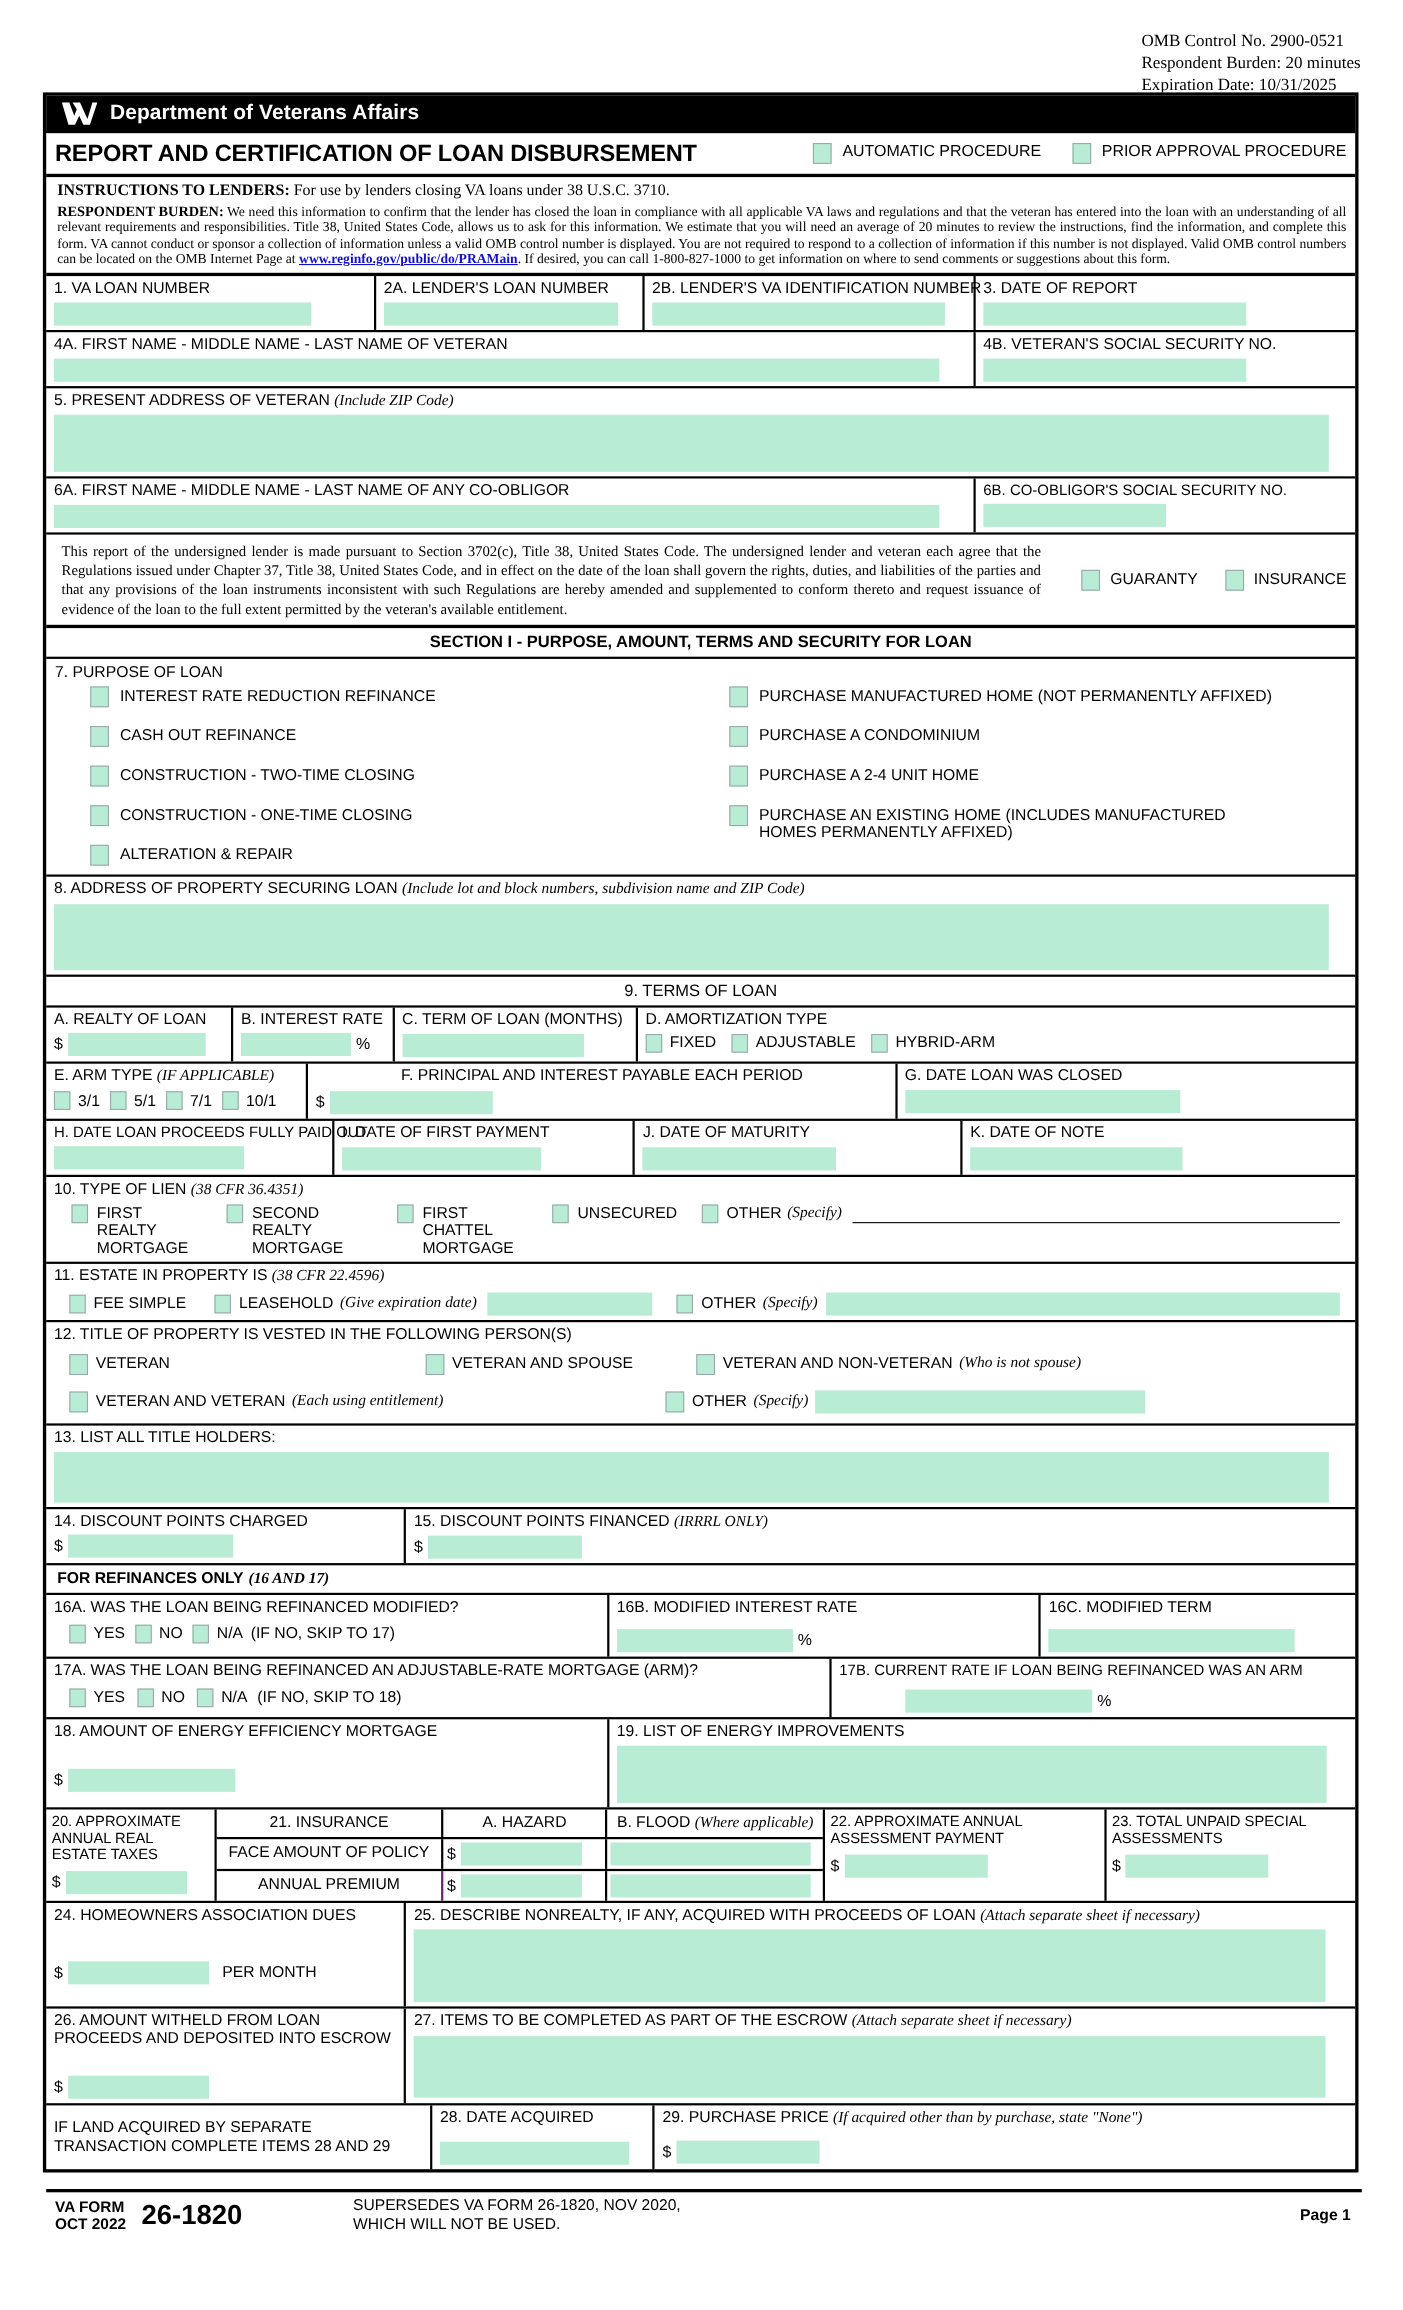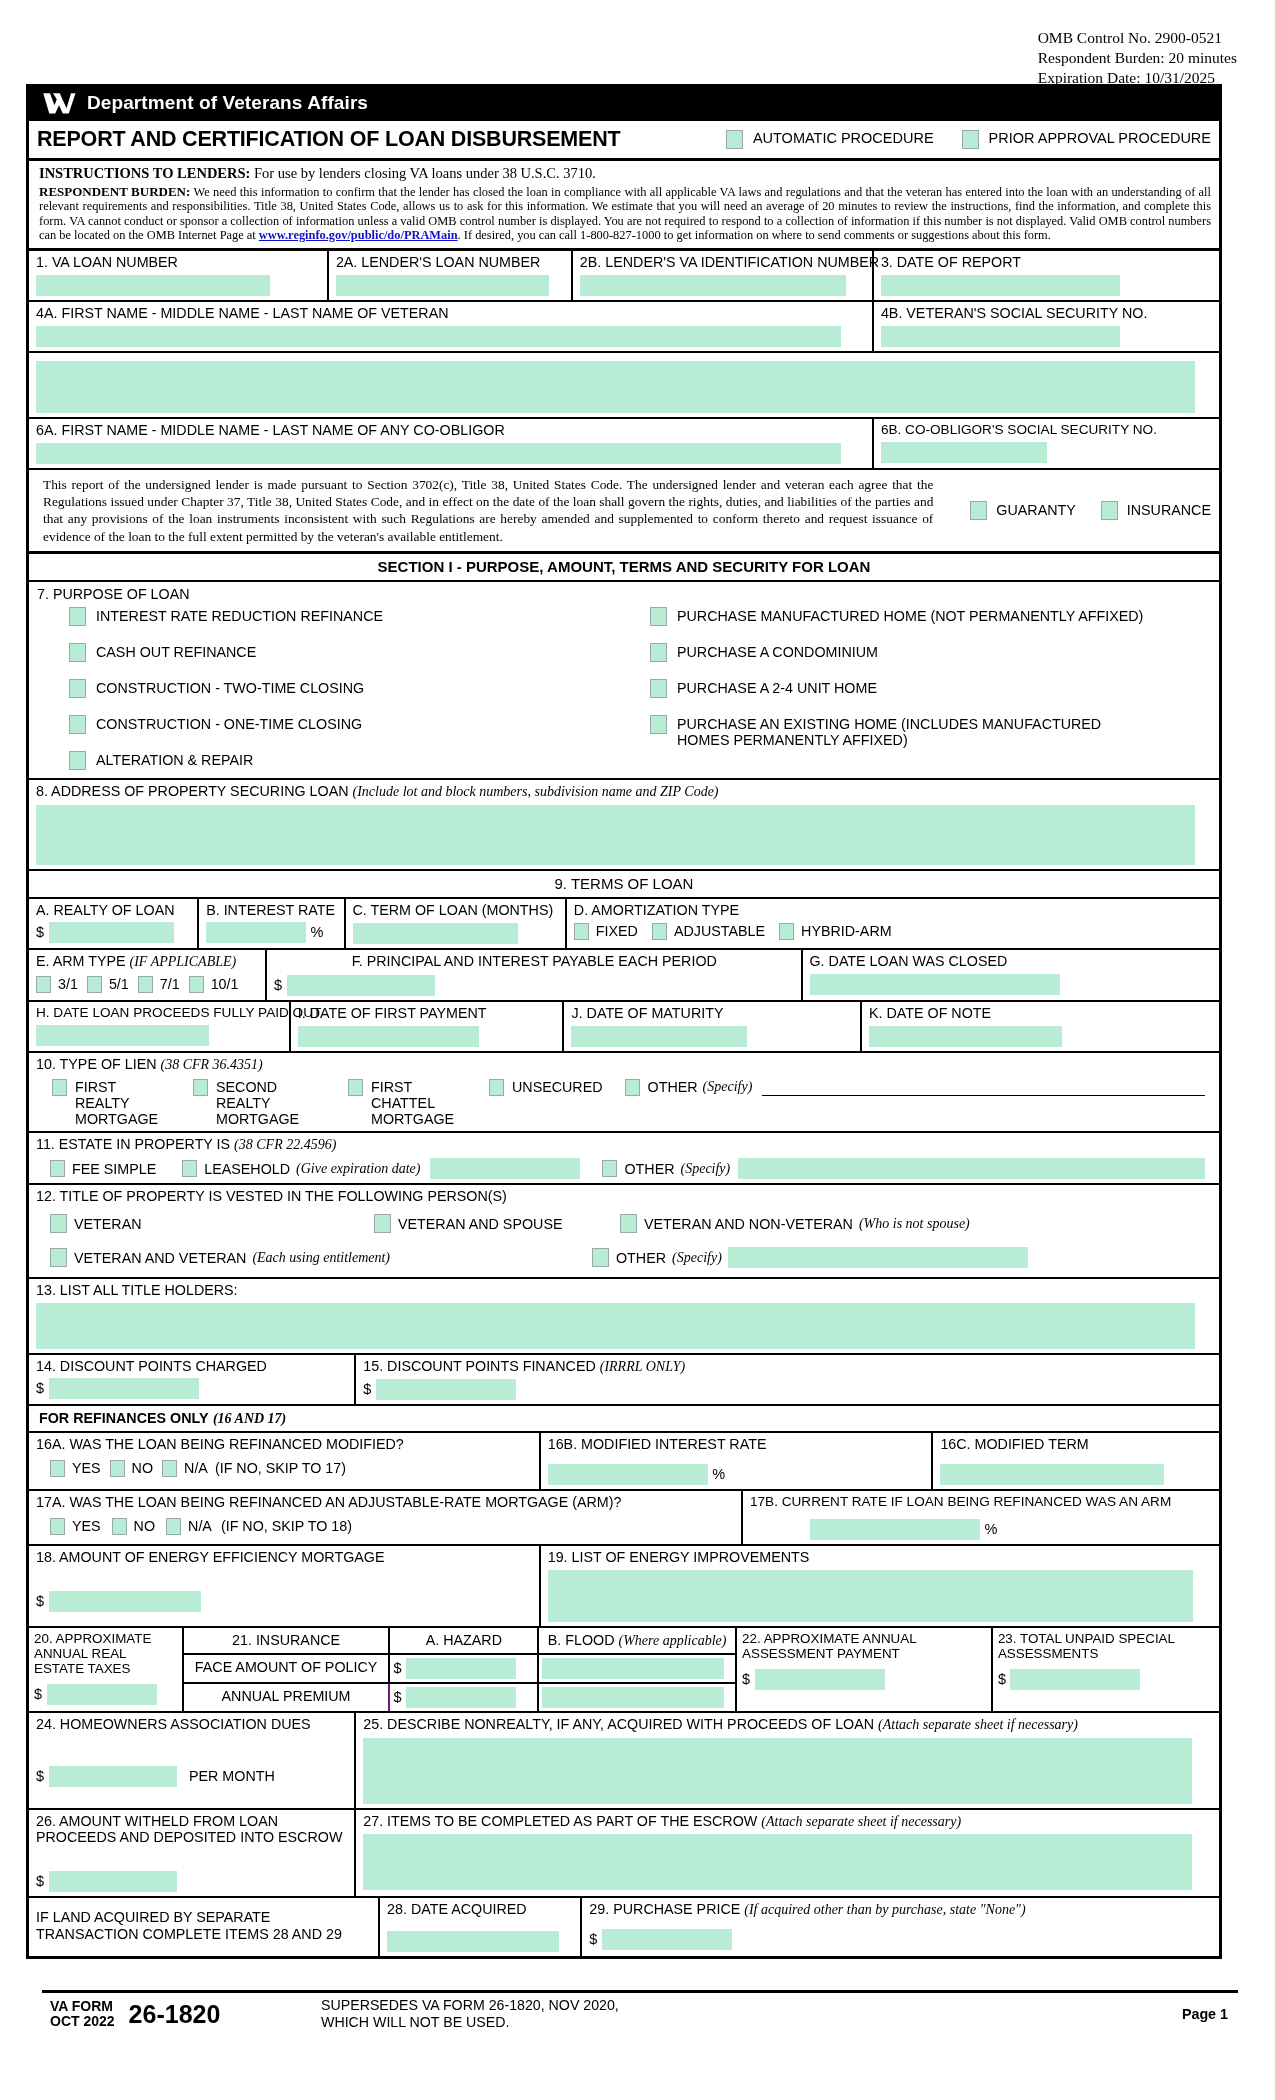--- a/index.html
+++ b/index.html
@@ -15,21 +15,21 @@
   
   .omb {
     position:absolute; top:28px; right:38px;
     text-align:left;
     font-family:"Liberation Serif", serif;
     font-size:15.5px; line-height:1.28;
   }
 
   
   .form {
-    position:absolute; left:26px; top:84px; width:1196px;
+    position:absolute; left:39px; top:84px; width:1196px;
     border:3px solid #000;
     background:#fff;
   }
 
   
   .vabar {
     background:#000; color:#fff;
     height:34px; display:flex; align-items:center; padding-left:12px;
     border-bottom:2px solid #000;
   }
@@ -191,20 +191,24 @@
         <div class="fill" style="width:97%"></div>
       </div>
       <div class="cell" style="width:29%">
         <div class="lbl">4B. VETERAN'S SOCIAL SECURITY NO.</div>
         <div class="fill" style="width:72%"></div>
       </div>
     </div>
 
     <div class="row">
       <div class="cell" style="width:100%">
+        <div class="lbl">
+          <span>5. PRESENT ADDRESS OF VETERAN</span>
+          <span class="it">(Include ZIP Code)</span>
+        </div>
         <div class="fill" style="width:98.5%;height:52px"></div>
       </div>
     </div>
 
     <div class="row">
       <div class="cell" style="width:71%">
         <div class="lbl">6A. FIRST NAME - MIDDLE NAME - LAST NAME OF ANY CO-OBLIGOR</div>
         <div class="fill" style="width:97%"></div>
       </div>
       <div class="cell" style="width:29%">

